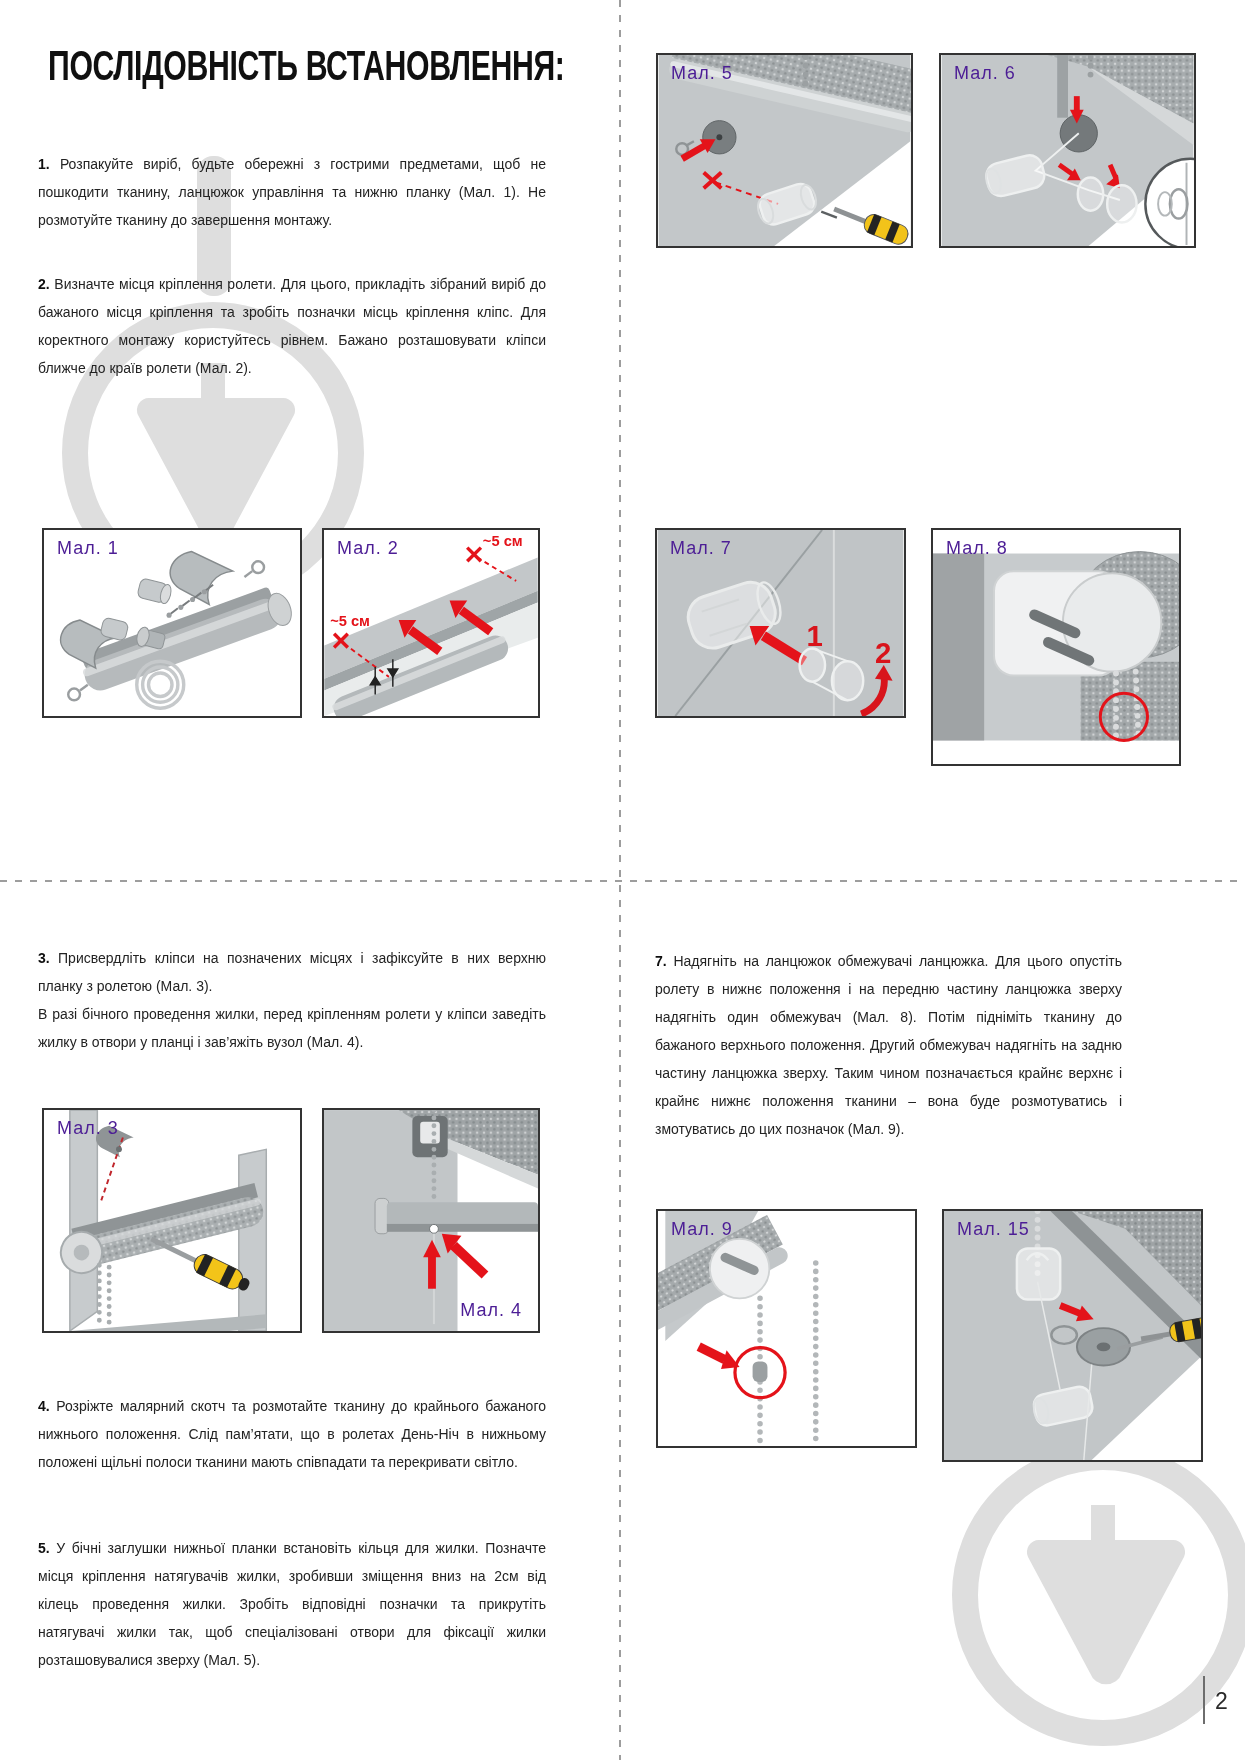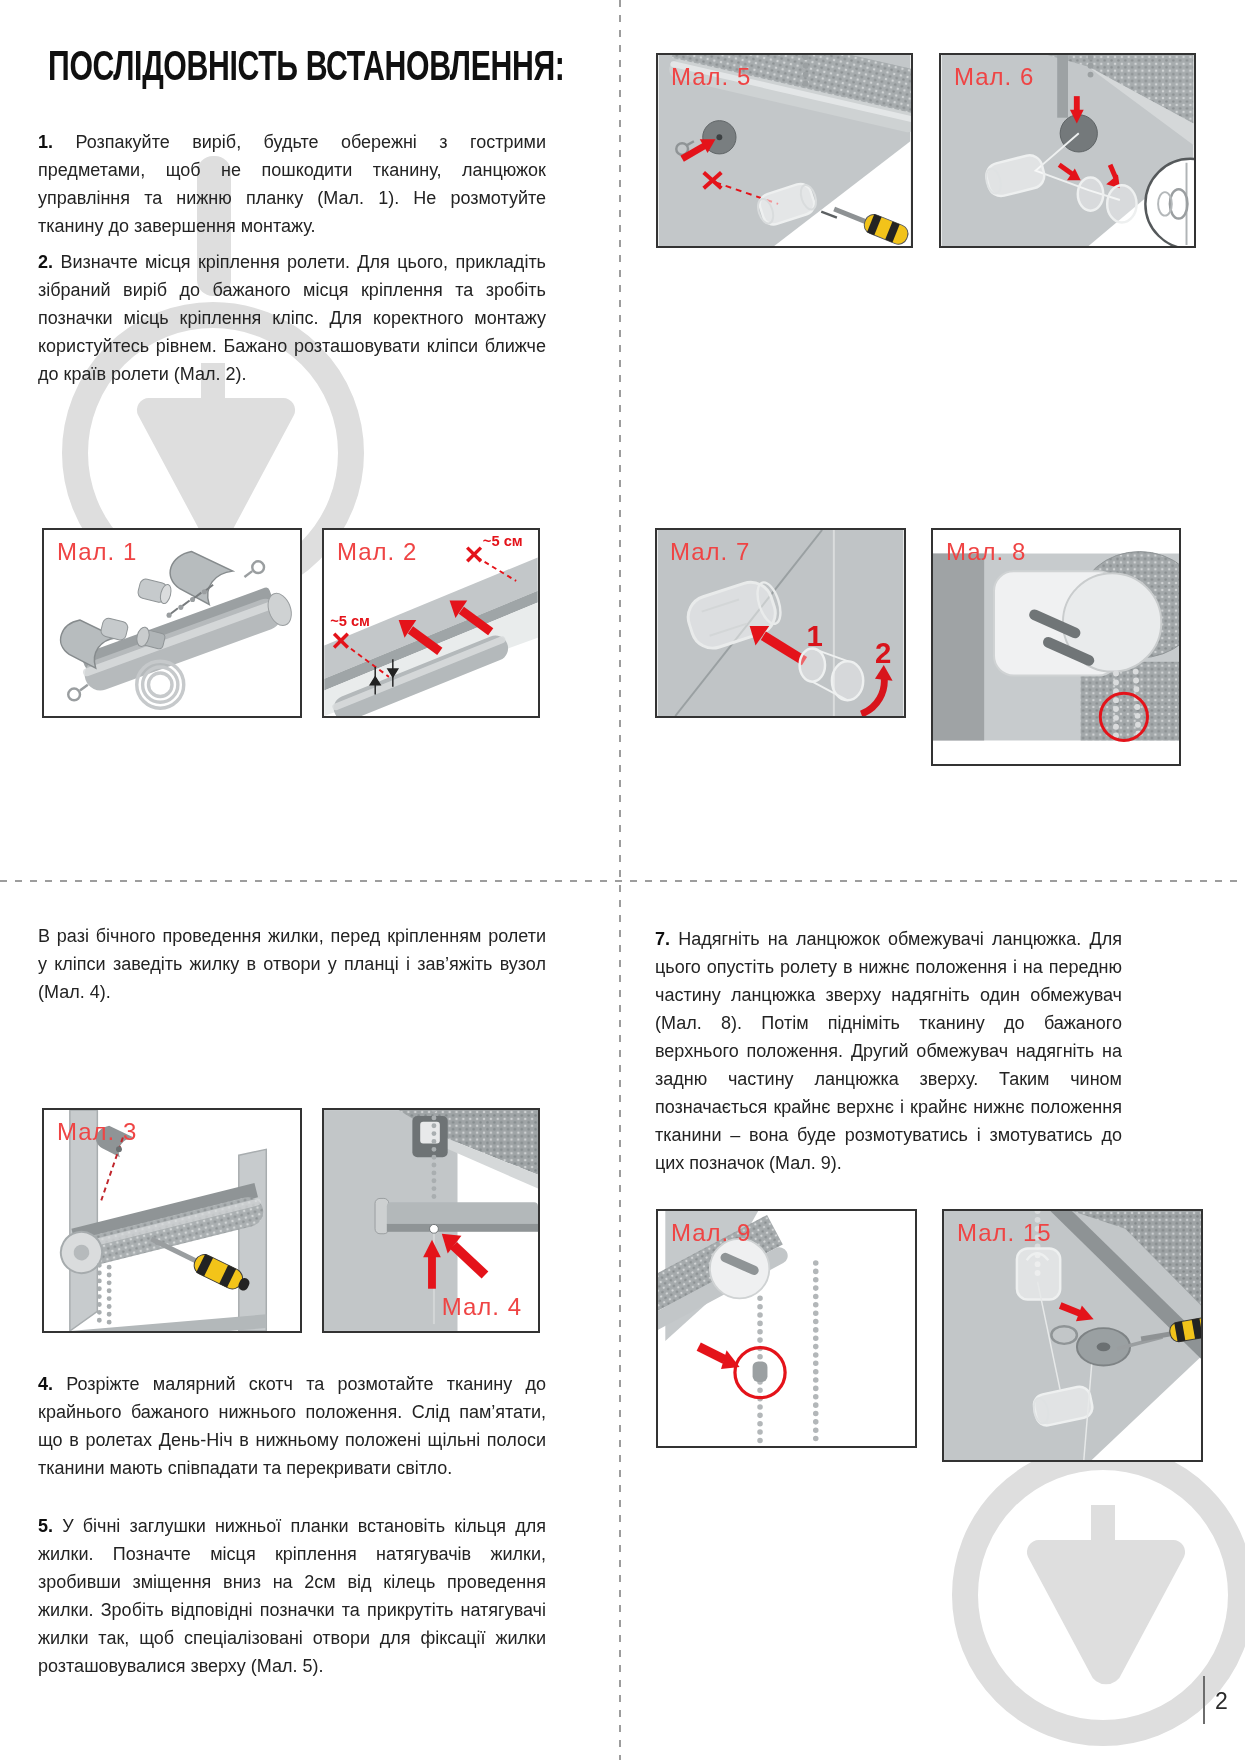--- a/index.html
+++ b/index.html
@@ -1,29 +1,29 @@
 <!DOCTYPE html>
 <html lang="uk"><head>
 <meta charset="utf-8">
 <style>
   html,body{margin:0;padding:0;background:#9a9a9a;}
   .page{position:relative;width:1245px;height:1760px;background:#ffffff;overflow:hidden;
         font-family:"Liberation Sans",sans-serif;color:#1e1e1e;margin:0 auto;}
   .title{position:absolute;left:48px;top:42px;font-size:42px;font-weight:800;letter-spacing:-.5px;
          transform:scaleX(.72);transform-origin:left top;white-space:nowrap;color:#101010;}
-  .para{position:absolute;font-size:18px;line-height:28px;text-align:justify;color:#232323;}
+  .para{position:absolute;font-size:14px;line-height:28px;text-align:justify;color:#232323;margin-top:22px;}
   .para .num{font-weight:700;color:#0e0e0e;}
   .para .sub{margin-top:0;}
   .vdash{position:absolute;left:619px;top:0;width:2px;height:1760px;
          background:repeating-linear-gradient(to bottom,#9d9d9d 0 7px,transparent 7px 15px);}
   .hdash{position:absolute;left:0;top:880px;width:1245px;height:2px;
          background:repeating-linear-gradient(to right,#9d9d9d 0 7px,transparent 7px 15px);}
   .fig{position:absolute;border:2px solid #333;background:#fff;box-sizing:border-box;}
   .fig svg{display:block;width:100%;height:100%;}
-  .figlabel{position:absolute;left:13px;top:8px;font-size:24px;color:#ef4444;letter-spacing:1px;}
+  .figlabel{position:absolute;left:13px;top:8px;font-size:18px;color:#4c1d95;letter-spacing:1px;}
   .figlabel.br{left:auto;top:auto;right:16px;bottom:10px;padding-left:16px;}
   .wm{position:absolute;pointer-events:none;}
   .pnline{position:absolute;left:1203px;top:1676px;width:2px;height:48px;background:#6d6d6d;}
   .pagenum{position:absolute;left:1215px;top:1688px;font-size:23px;color:#2a2a2a;}
 </style>
 </head>
 <body>
 
 <div class="page">
 
@@ -45,20 +45,21 @@
 
   <div class="title">ПОСЛІДОВНІСТЬ ВСТАНОВЛЕННЯ:</div>
 
   <div class="para" style="left:38px;top:128px;width:508px">
     <span class="num">1.</span><span> Розпакуйте виріб, будьте обережні з гострими предметами, щоб не пошкодити тканину, ланцюжок управління та нижню планку (Мал. 1). Не розмотуйте тканину до завершення монтажу.</span>
   </div>
   <div class="para" style="left:38px;top:248px;width:508px">
     <span class="num">2.</span><span> Визначте місця кріплення ролети. Для цього, прикладіть зібраний виріб до бажаного місця кріплення та зробіть позначки місць кріплення кліпс. Для коректного монтажу користуйтесь рівнем. Бажано розташовувати кліпси ближче до країв ролети (Мал. 2).</span>
   </div>
   <div class="para" style="left:38px;top:922px;width:508px">
+    <div><span class="num">3.</span><span> Присвердліть кліпси на позначених місцях і зафіксуйте в них верхню планку з ролетою (Мал. 3).</span></div>
     <div class="sub">В разі бічного проведення  жилки, перед кріпленням ролети у кліпси заведіть жилку в отвори у планці і зав’яжіть вузол (Мал. 4).</div>
   </div>
   <div class="para" style="left:655px;top:925px;width:467px">
     <span class="num">7.</span><span> Надягніть на ланцюжок обмежувачі ланцюжка. Для цього опустіть ролету в нижнє положення і на передню частину ланцюжка зверху надягніть один обмежувач (Мал. 8). Потім підніміть тканину до бажаного верхнього положення. Другий обмежувач надягніть на задню частину ланцюжка зверху. Таким чином позначається крайнє верхнє і крайнє нижнє положення тканини – вона буде розмотуватись і змотуватись до цих позначок (Мал. 9).</span>
   </div>
   <div class="para" style="left:38px;top:1370px;width:508px">
     <span class="num">4.</span><span> Розріжте малярний скотч та розмотайте тканину до крайнього бажаного нижнього положення. Слід пам’ятати, що в ролетах День-Ніч в нижньому положені щільні полоси тканини мають співпадати та перекривати світло.</span>
   </div>
   <div class="para" style="left:38px;top:1512px;width:508px">
     <span class="num">5.</span><span> У бічні заглушки нижньої планки встановіть кільця для жилки. Позначте місця кріплення натягувачів жилки, зробивши зміщення вниз на 2см від кілець проведення жилки. Зробіть відповідні позначки та прикрутіть натягувачі жилки так, щоб спеціалізовані отвори для фіксації жилки розташовувалися зверху (Мал. 5).</span>

